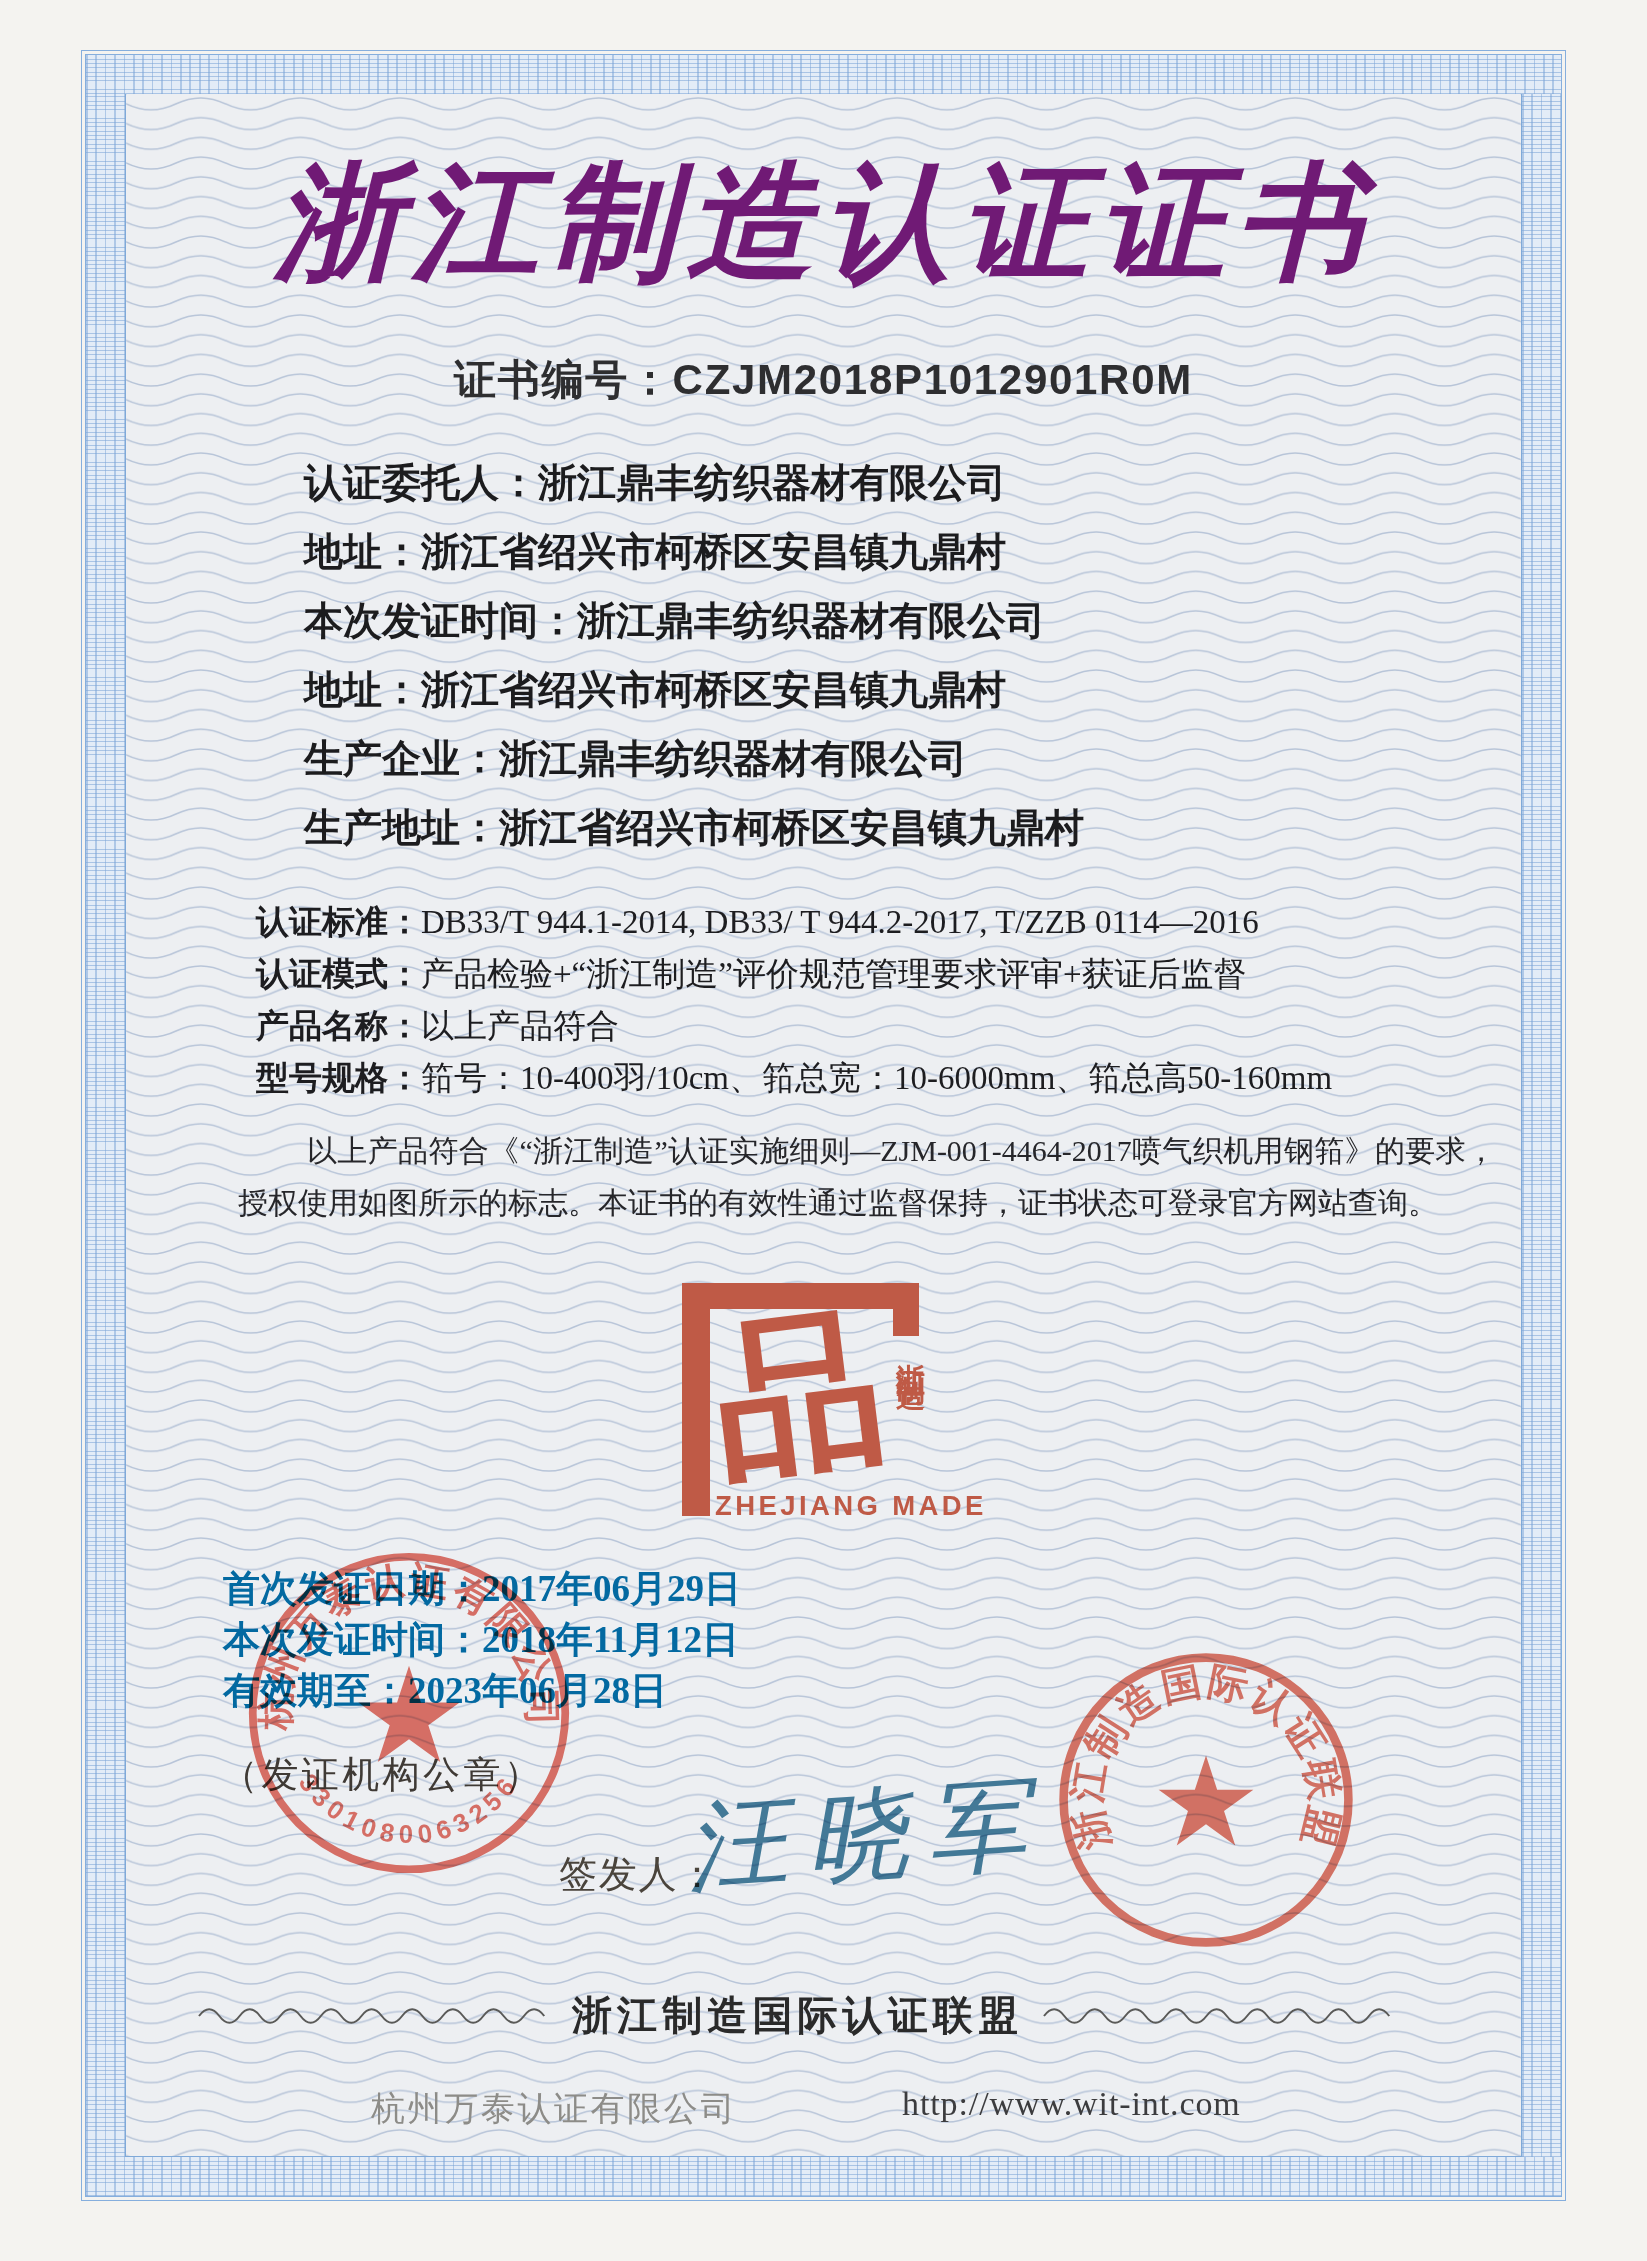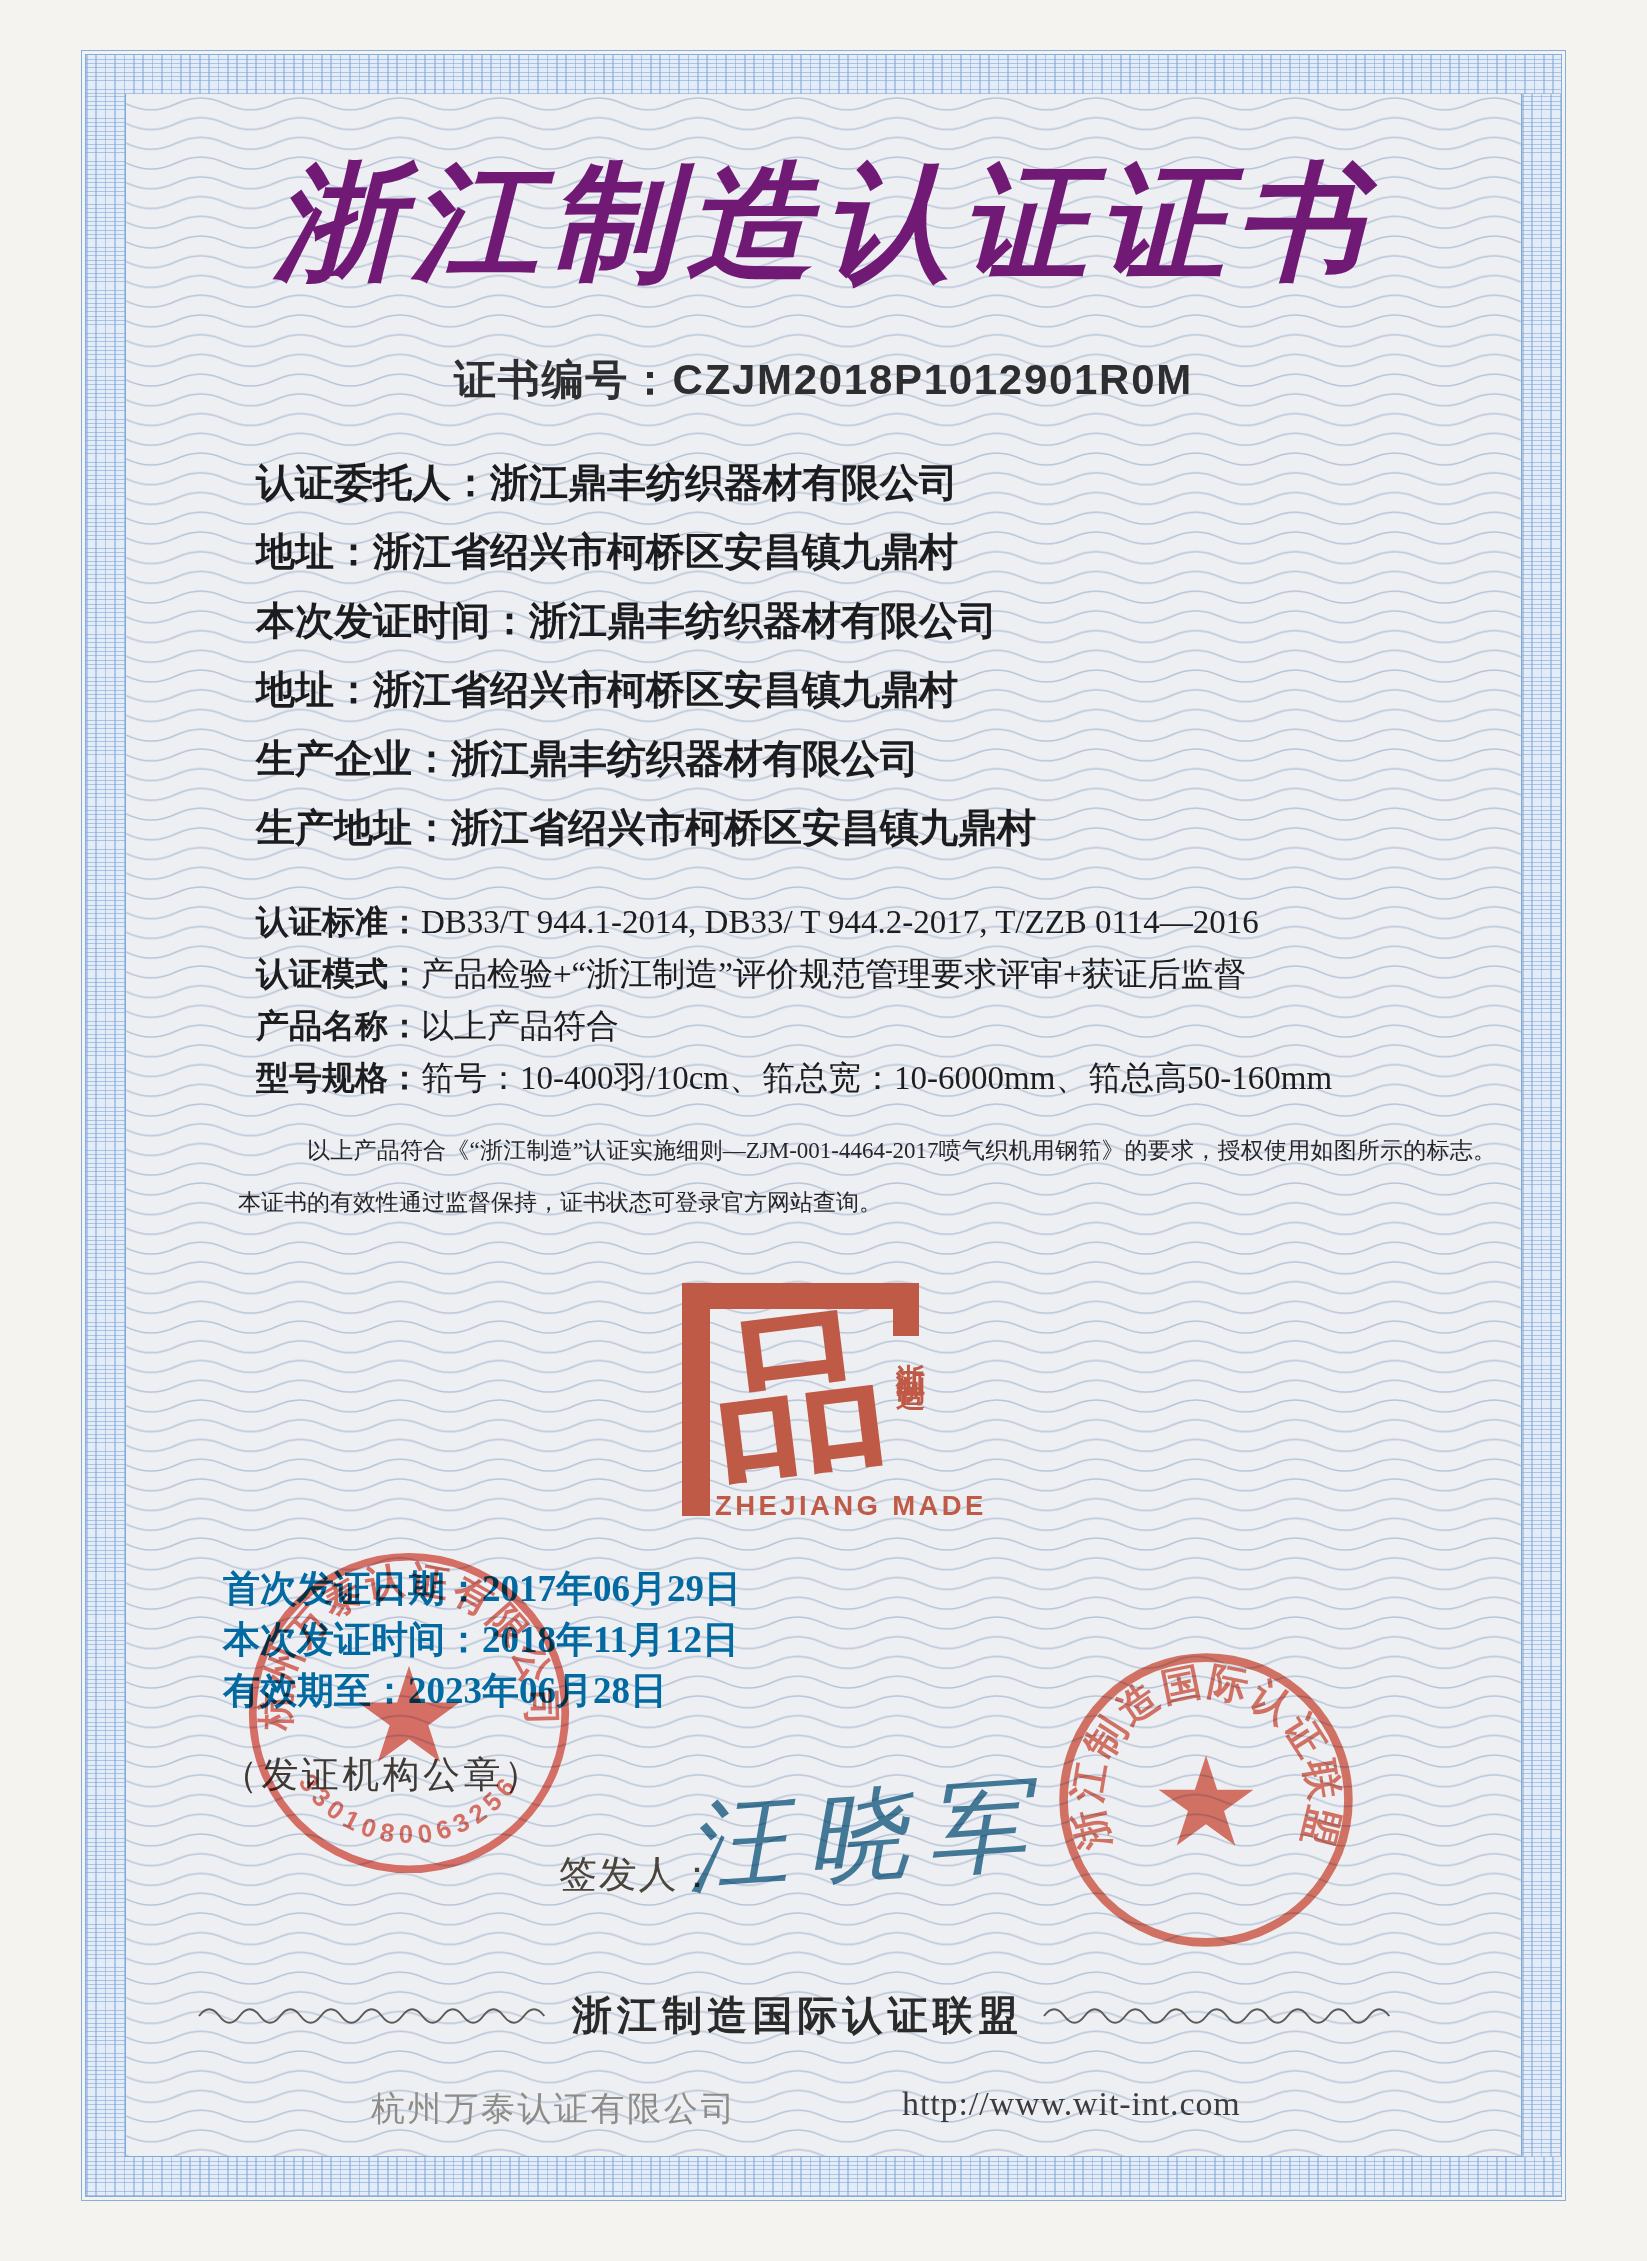--- a/index.html
+++ b/index.html
@@ -46,27 +46,27 @@
     font-style:italic;font-weight:700;
     font-size:127px;letter-spacing:10.3px;
     color:#701a75;white-space:nowrap;
   }
   .certno{
     position:absolute;left:0;top:352px;width:100%;text-align:center;
     font-family:"Liberation Sans","DejaVu Sans",sans-serif;
     font-weight:700;font-size:42px;color:#2e2e30;letter-spacing:1.7px;
   }
   .fields{position:absolute;left:256px;top:448px;width:1201px;}
-  .field-line{height:69px;line-height:69px;font-size:39px;font-weight:700;color:#1c1c1e;white-space:nowrap;}
+  .field-line{height:69px;line-height:69px;font-size:39px;font-weight:700;color:#1c1c1e;white-space:nowrap;margin-left:48px;}
   .specs{position:absolute;left:256px;top:896px;width:1270px;}
   .spec-line{height:52px;line-height:52px;font-size:33px;color:#1d1d20;white-space:nowrap;}
   .spec-line .lbl{font-weight:700;}
   .statement{
     position:absolute;left:238px;top:1125px;width:1258px;
-    font-size:23px;line-height:52px;color:#26262a;
+    font-size:30px;line-height:52px;color:#26262a;
     text-align:justify;text-indent:69px;margin:0;
   }
 
   
   .logo{position:absolute;left:682px;top:1283px;width:250px;height:238px;}
   .logo .bar{position:absolute;background:#bf5a46;}
   .logo .bar-left{left:0;top:0;width:27.5px;height:233px;}
   .logo .bar-top{left:0;top:0;width:237px;height:26px;}
   .logo .bar-stub{left:211px;top:0;width:26px;height:53px;}
   .logo .mark{

